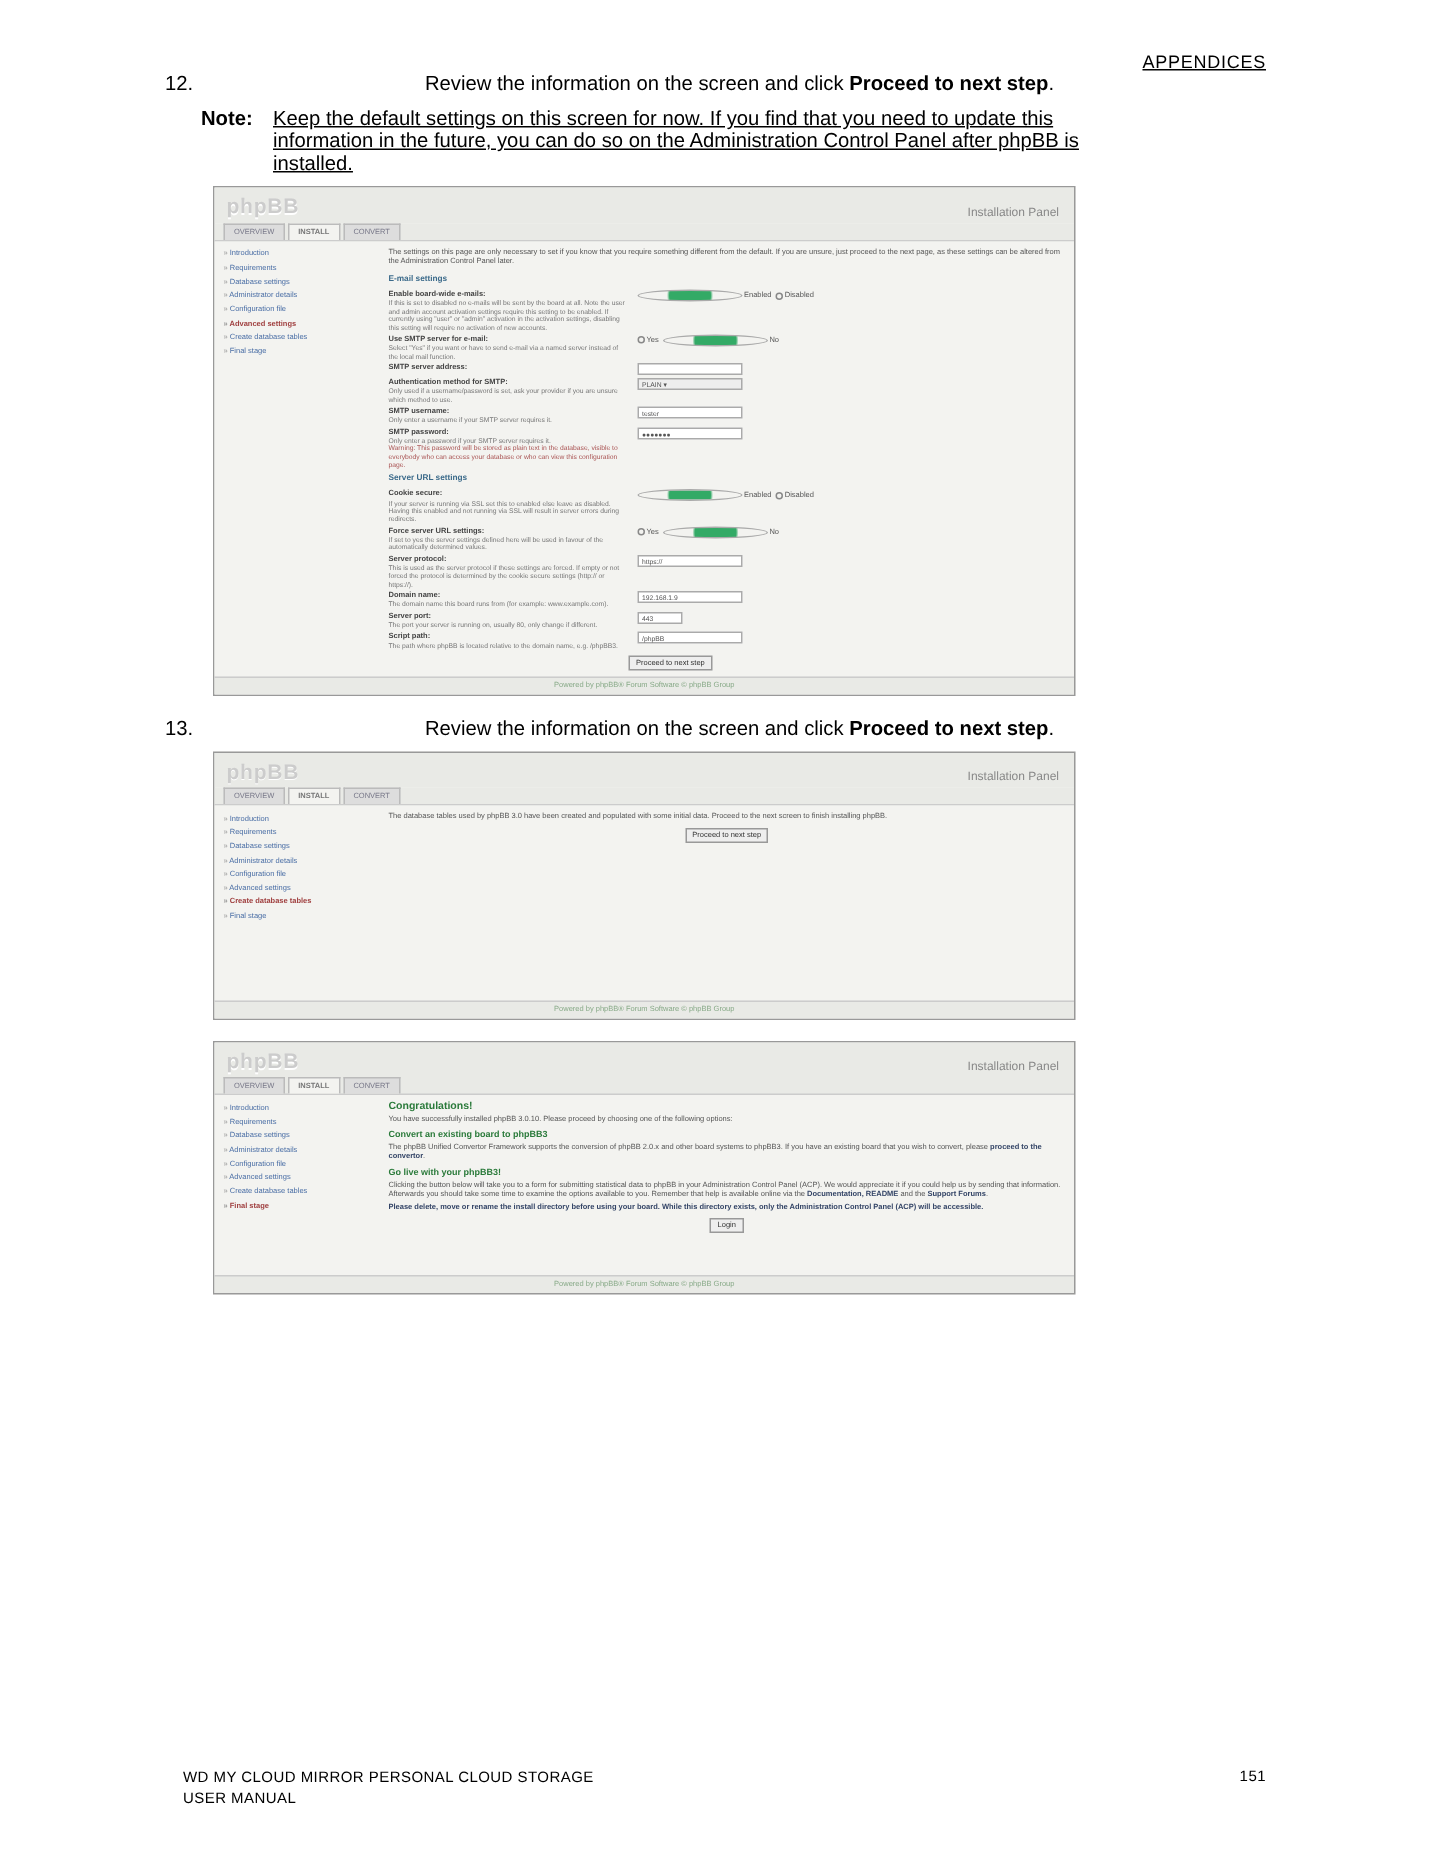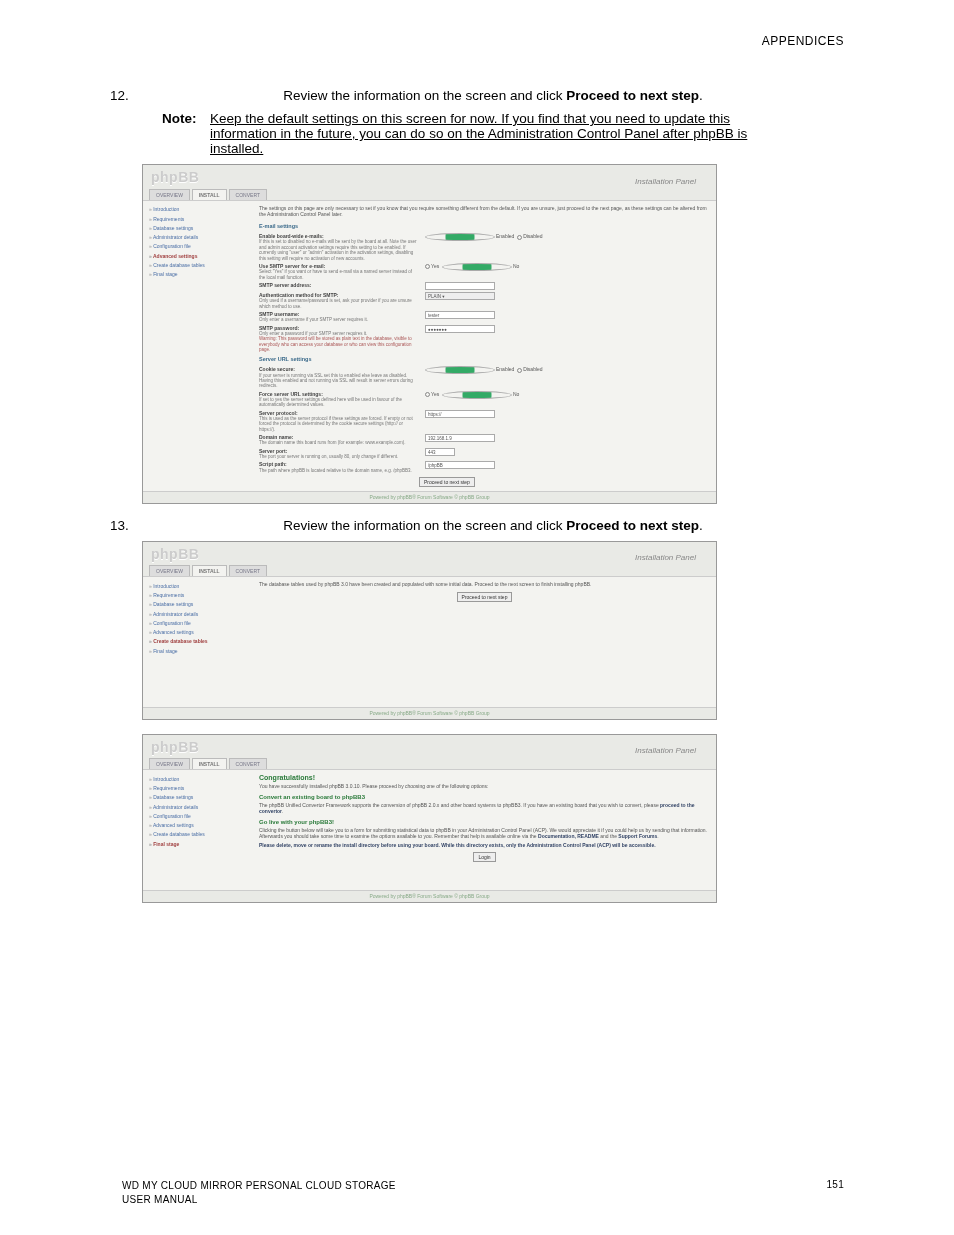--- a/index.html
+++ b/index.html
@@ -11,70 +11,70 @@
     position: relative;
     color: #000;
   }
   .page {
     padding: 34px 110px 40px 110px;
   }
   .appendices {
     text-align: right;
     font-size: 12px;
     letter-spacing: 0.5px;
-    margin-bottom: 40px;
+    text-decoration: underline;
   }
   .step {
     display: flex;
     margin-bottom: 8px;
     font-size: 13.5px;
   }
   .step-num {
     width: 32px;
     flex-shrink: 0;
     text-align: right;
     padding-right: 20px;
   }
   .step-text { flex: 1; text-align: center; }
   .note-row {
     display: flex;
     font-size: 13.5px;
-    margin-left: 52px;
+    margin-left: 24px;
     margin-bottom: 8px;
     max-width: 600px;
   }
   .note-label { font-weight: bold; width: 48px; flex-shrink: 0; }
   .note-body { flex: 1; text-decoration: underline; }
   b { font-weight: bold; }
 
   .shot {
     width: 575px;
     margin: 4px 0 14px 32px;
     border: 1px solid #999;
     background: #f5f6f4;
     font-size: 5px;
     color: #555;
     line-height: 1.25;
   }
   .shot-header {
     display: flex;
     justify-content: space-between;
     align-items: flex-end;
-    padding: 4px 20px 2px 8px;
+    padding: 4px 10px 2px 8px;
     background: #e9eae6;
   }
   .logo {
     font-family: Arial;
     font-size: 14px;
     letter-spacing: 0.5px;
     color: #ccc;
     text-shadow: 0 1px 0 #fff;
     font-weight: bold;
   }
-  .panel-title { font-size: 8px; color: #888; font-style: italic; }
+  .panel-title { font-size: 8px; color: #888; }
   .tabs {
     display: flex;
     gap: 2px;
     padding: 0 6px;
     background: #e9eae6;
     border-bottom: 1px solid #ccc;
   }
   .tab {
     padding: 2px 6px;
     font-size: 5px;

